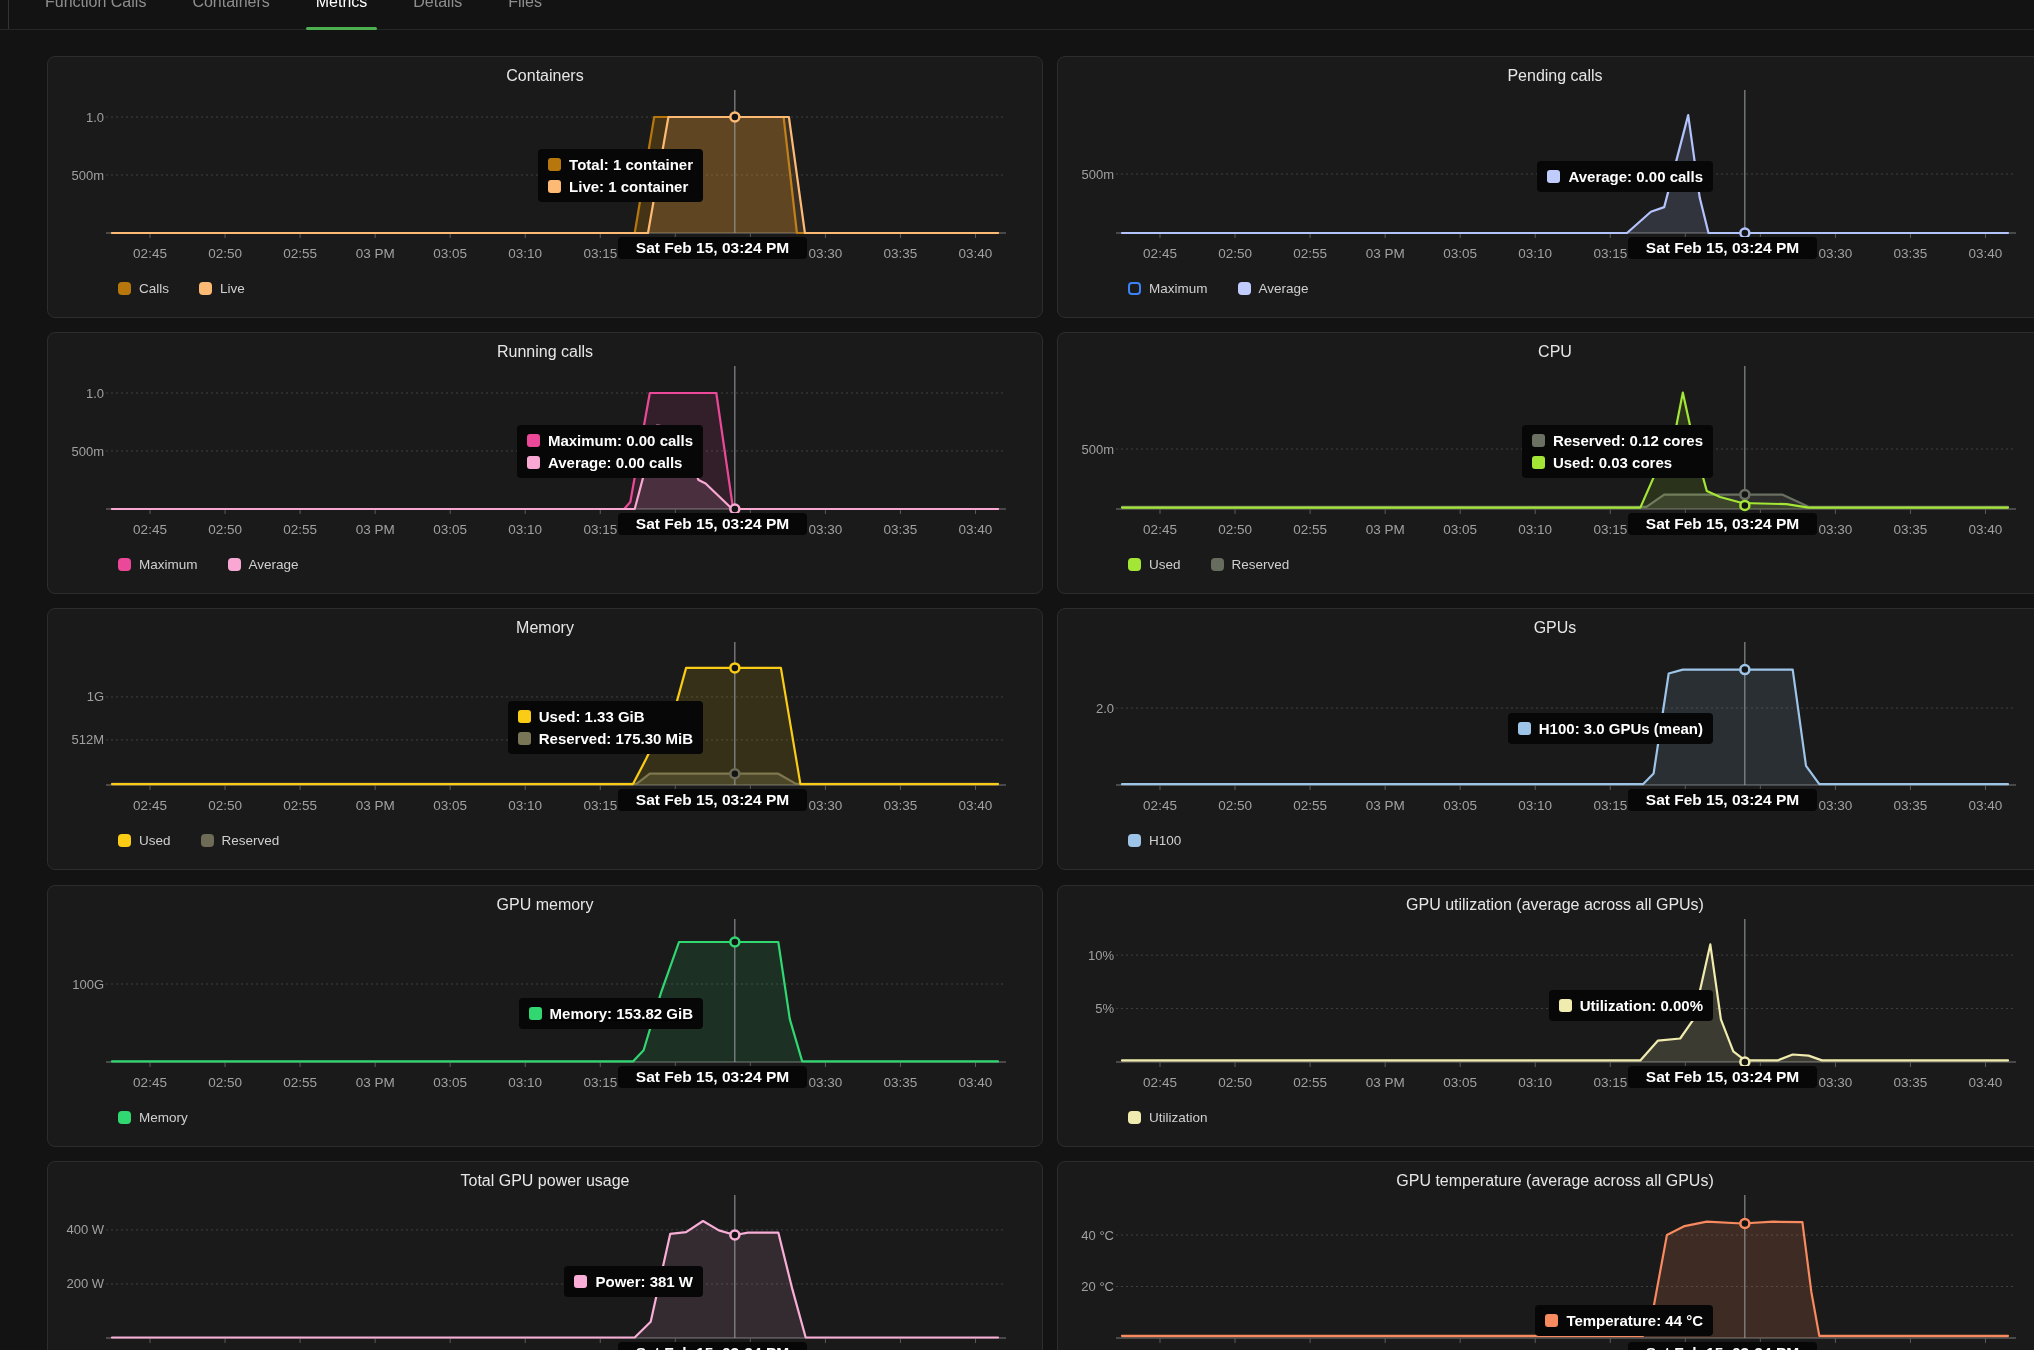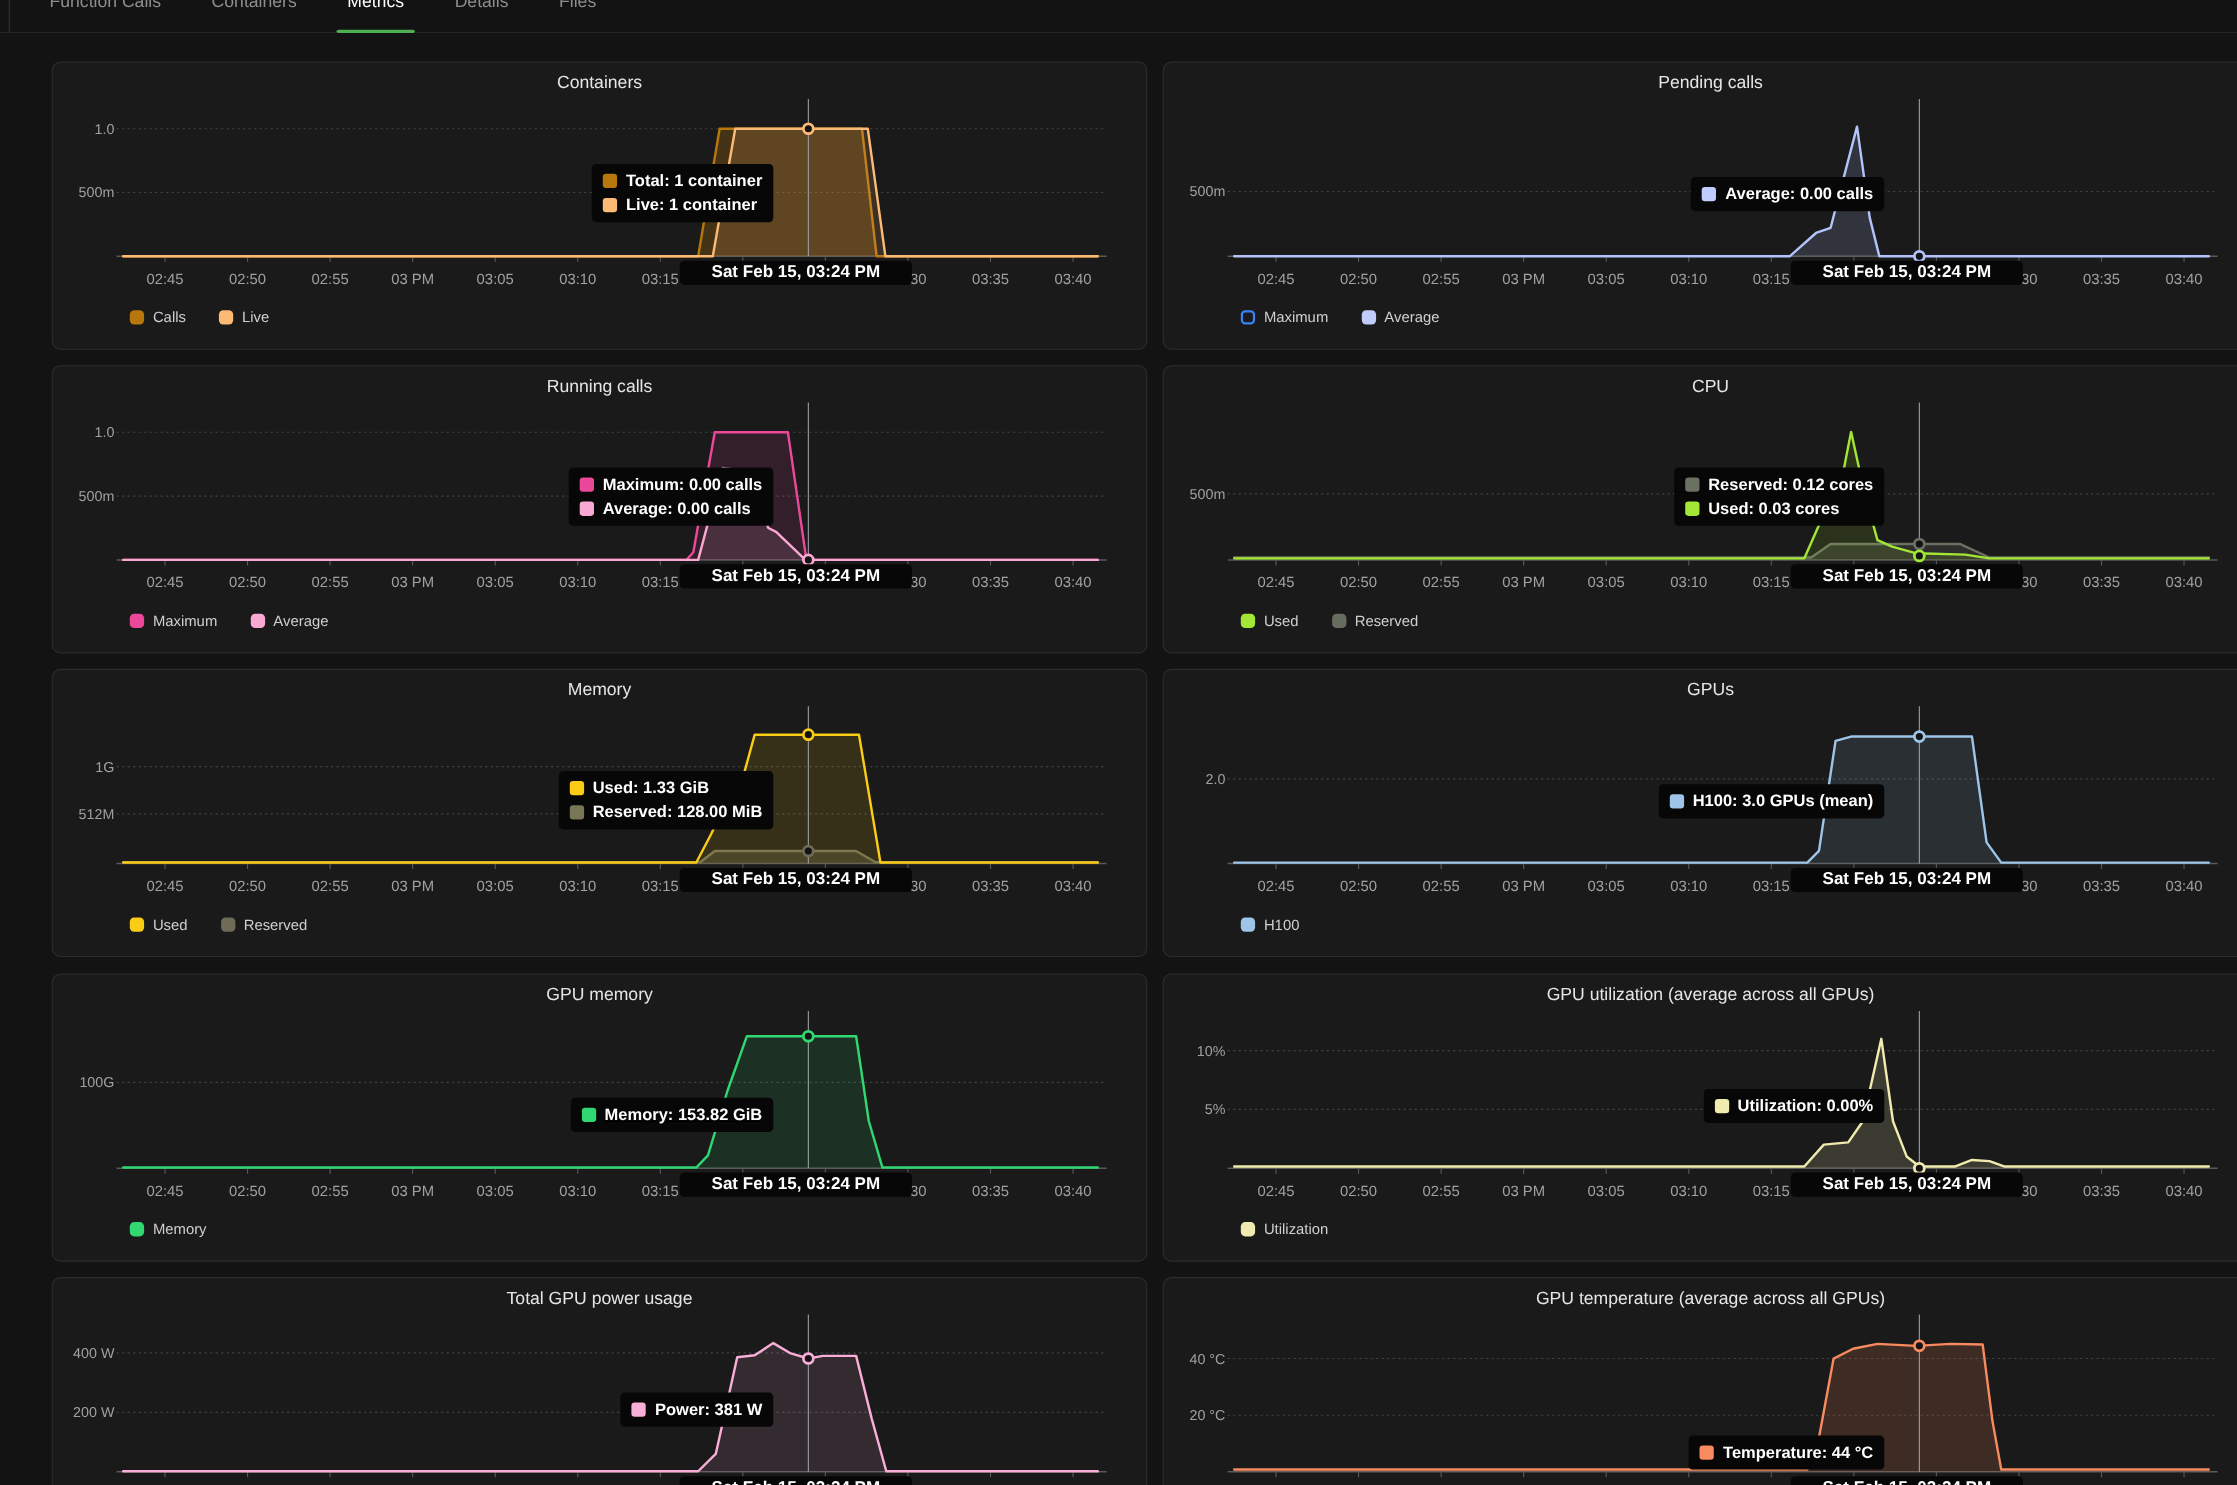--- a/index.html
+++ b/index.html
@@ -15,21 +15,21 @@
   .card{position:absolute;width:996px;height:262px;box-sizing:border-box;background:#1a1a1a;
         border:1px solid #2d2d2d;border-radius:8px;}
   .card h3{position:absolute;top:10px;left:0;width:100%;margin:0;text-align:center;
            font-size:16px;font-weight:500;color:#e6e6e6;}
   svg.plot{position:absolute;top:0;left:0;}
   .ttip{position:absolute;right:339px;background:#070707;border-radius:4px;padding:7px 10px;
         display:flex;flex-direction:column;gap:5px;z-index:5;}
   .ttip-row{display:flex;align-items:center;gap:8px;font-size:15px;font-weight:bold;
             color:#ffffff;white-space:nowrap;}
   .sw{width:13px;height:13px;border-radius:3px;flex:0 0 auto;}
-  .datettip{position:absolute;left:570px;top:180px;width:211px;box-sizing:border-box;
+  .datettip{position:absolute;left:570px;top:180px;width:189px;box-sizing:border-box;
             background:#070707;border-radius:4px;color:#fff;font-weight:bold;font-size:15.5px;
             text-align:center;padding:2px 0;white-space:nowrap;z-index:6;}
   .legend{position:absolute;left:70px;top:224px;display:flex;gap:30px;align-items:center;
           font-size:13.5px;color:#cfcfcf;}
   .litem{display:flex;align-items:center;gap:8px;cursor:pointer;}
   .lsw{width:13px;height:13px;border-radius:4px;box-sizing:border-box;}
 </style>
 </head>
 <body>
 
@@ -317,21 +317,21 @@
         <circle cx="686.858" cy="58.893081761006286" r="4.5" fill="#131313" stroke="#facc15" stroke-width="2.5"></circle>
         <circle cx="686.858" cy="164.72955974842768" r="4.5" fill="#131313" stroke="#6e6c57" stroke-width="2.5"></circle>
       </svg>
       <div class="ttip" style="top: 92px;">
         <div class="ttip-row">
           <span class="sw" style="background: rgb(250, 204, 21);"></span>
           <span>Used: 1.33 GiB</span>
         </div>
         <div class="ttip-row">
           <span class="sw" style="background: rgb(120, 118, 86);"></span>
-          <span>Reserved: 128.00 MiB</span>
+          <span>Reserved: 175.30 MiB</span>
         </div>
       </div>
       <div class="datettip">Sat Feb 15, 03:24 PM</div>
       <div class="legend">
         <div class="litem">
           <span class="lsw" style="background: rgb(250, 204, 21);"></span>
           <span>Used</span>
         </div>
         <div class="litem">
           <span class="lsw" style="background: rgb(110, 108, 87);"></span>

